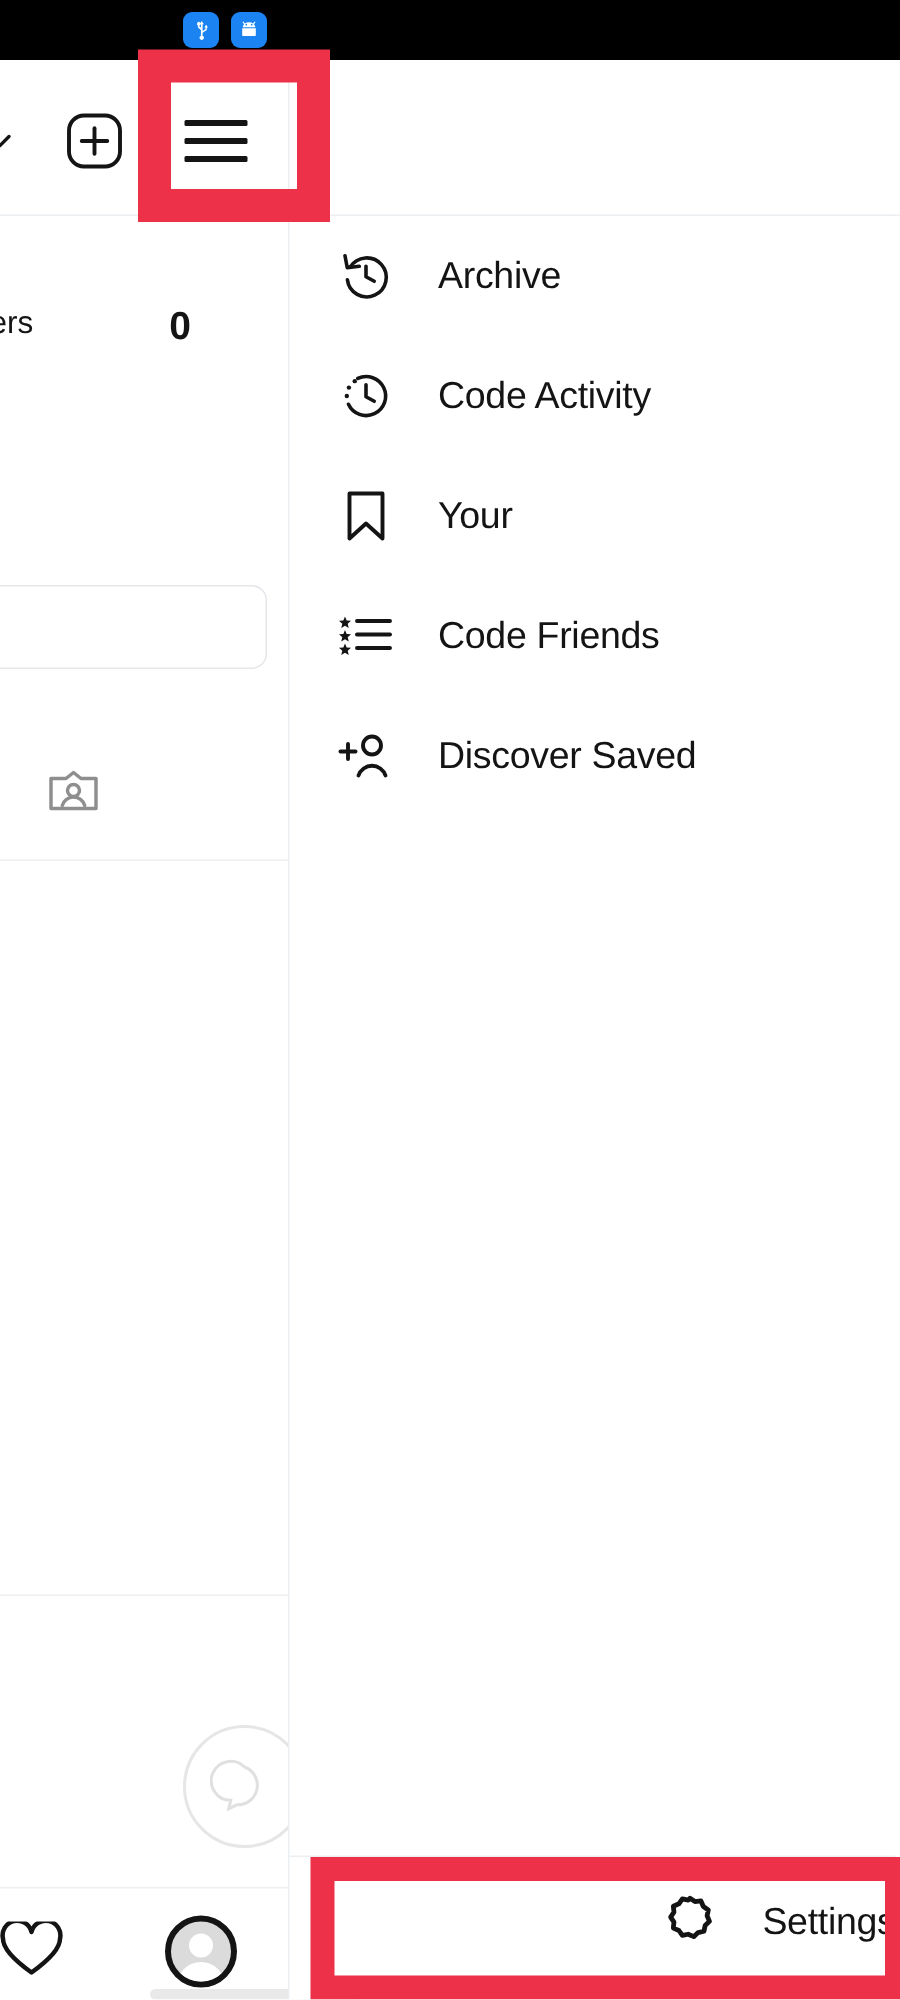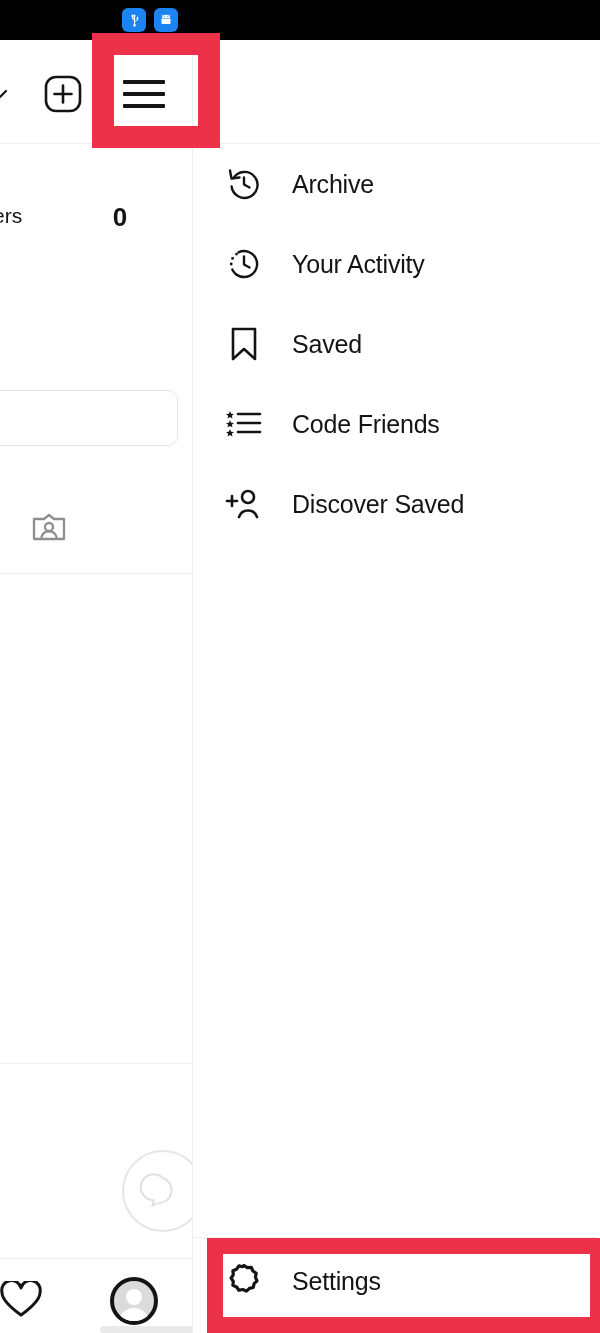--- a/index.html
+++ b/index.html
@@ -134,21 +134,21 @@
     margin-left:28px;
     font-size:25px; color:#141414; letter-spacing:-0.2px;
     white-space:nowrap;
   }
 
   .settings-divider {
     position:absolute; left:0; bottom:95px; width:404px; height:1px; background:#eceff1;
   }
   .settings-row {
     position:absolute; left:0; bottom:0; width:404px; height:104px;
-    display:flex; align-items:center; padding-left:31px;
+    display:flex; align-items:center; padding-left:31px;justify-content:flex-end;
   }
   .settings-row .mi-icon { width:40px; height:40px; display:flex; align-items:center; justify-content:center; flex:0 0 40px; }
   .settings-row .mi-label { margin-left:28px; font-size:25px; color:#141414; letter-spacing:-0.2px; }
 
   
   .redbox { position:absolute; border-style:solid; border-color:#ED3149; box-sizing:border-box; pointer-events:none; }
   .redbox-burger { left:92px; top:33px; width:128px; height:115px; border-width:22px; }
   .redbox-settings { left:207px; top:1238px; width:399px; height:95px; border-width:16px; }
 </style>
 </head>
@@ -273,31 +273,31 @@
       <div class="menu-item">
         <span class="mi-icon">
           <svg width="36" height="36" viewBox="0 0 36 36" fill="none" stroke="#141414" stroke-width="2.4" stroke-linecap="round" stroke-linejoin="round">
             <path d="M12.5 6.3 A13 13 0 1 1 6.3 23.5"></path>
             <circle cx="5.2" cy="18" r="1.45" fill="#141414" stroke="none"></circle>
             <circle cx="6.6" cy="12.4" r="1.45" fill="#141414" stroke="none"></circle>
             <circle cx="10.5" cy="8.1" r="1.45" fill="#141414" stroke="none"></circle>
             <polyline points="18,10.5 18,18.5 23.5,21.5"></polyline>
           </svg>
         </span>
-        <span class="mi-label">Your Activity</span>
+        <span class="mi-label">Code Activity</span>
       </div>
 
 
       <div class="menu-item">
         <span class="mi-icon">
           <svg width="32" height="36" viewBox="0 0 32 36" fill="none" stroke="#141414" stroke-width="2.6" stroke-linejoin="round">
             <path d="M5 3 H27 V33 L16 23 L5 33 Z"></path>
           </svg>
         </span>
-        <span class="mi-label">Saved</span>
+        <span class="mi-label">Your</span>
       </div>
 
       <div class="menu-item">
         <span class="mi-icon">
           <svg width="36" height="30" viewBox="0 0 36 30" fill="none">
             <g fill="#141414">
               <path d="M4 2 L5.1 4.7 L8 4.9 L5.8 6.8 L6.5 9.6 L4 8.1 L1.5 9.6 L2.2 6.8 L0 4.9 L2.9 4.7 Z"></path>
               <path d="M4 11 L5.1 13.7 L8 13.9 L5.8 15.8 L6.5 18.6 L4 17.1 L1.5 18.6 L2.2 15.8 L0 13.9 L2.9 13.7 Z"></path>
               <path d="M4 20 L5.1 22.7 L8 22.9 L5.8 24.8 L6.5 27.6 L4 26.1 L1.5 27.6 L2.2 24.8 L0 22.9 L2.9 22.7 Z"></path>
             </g>

